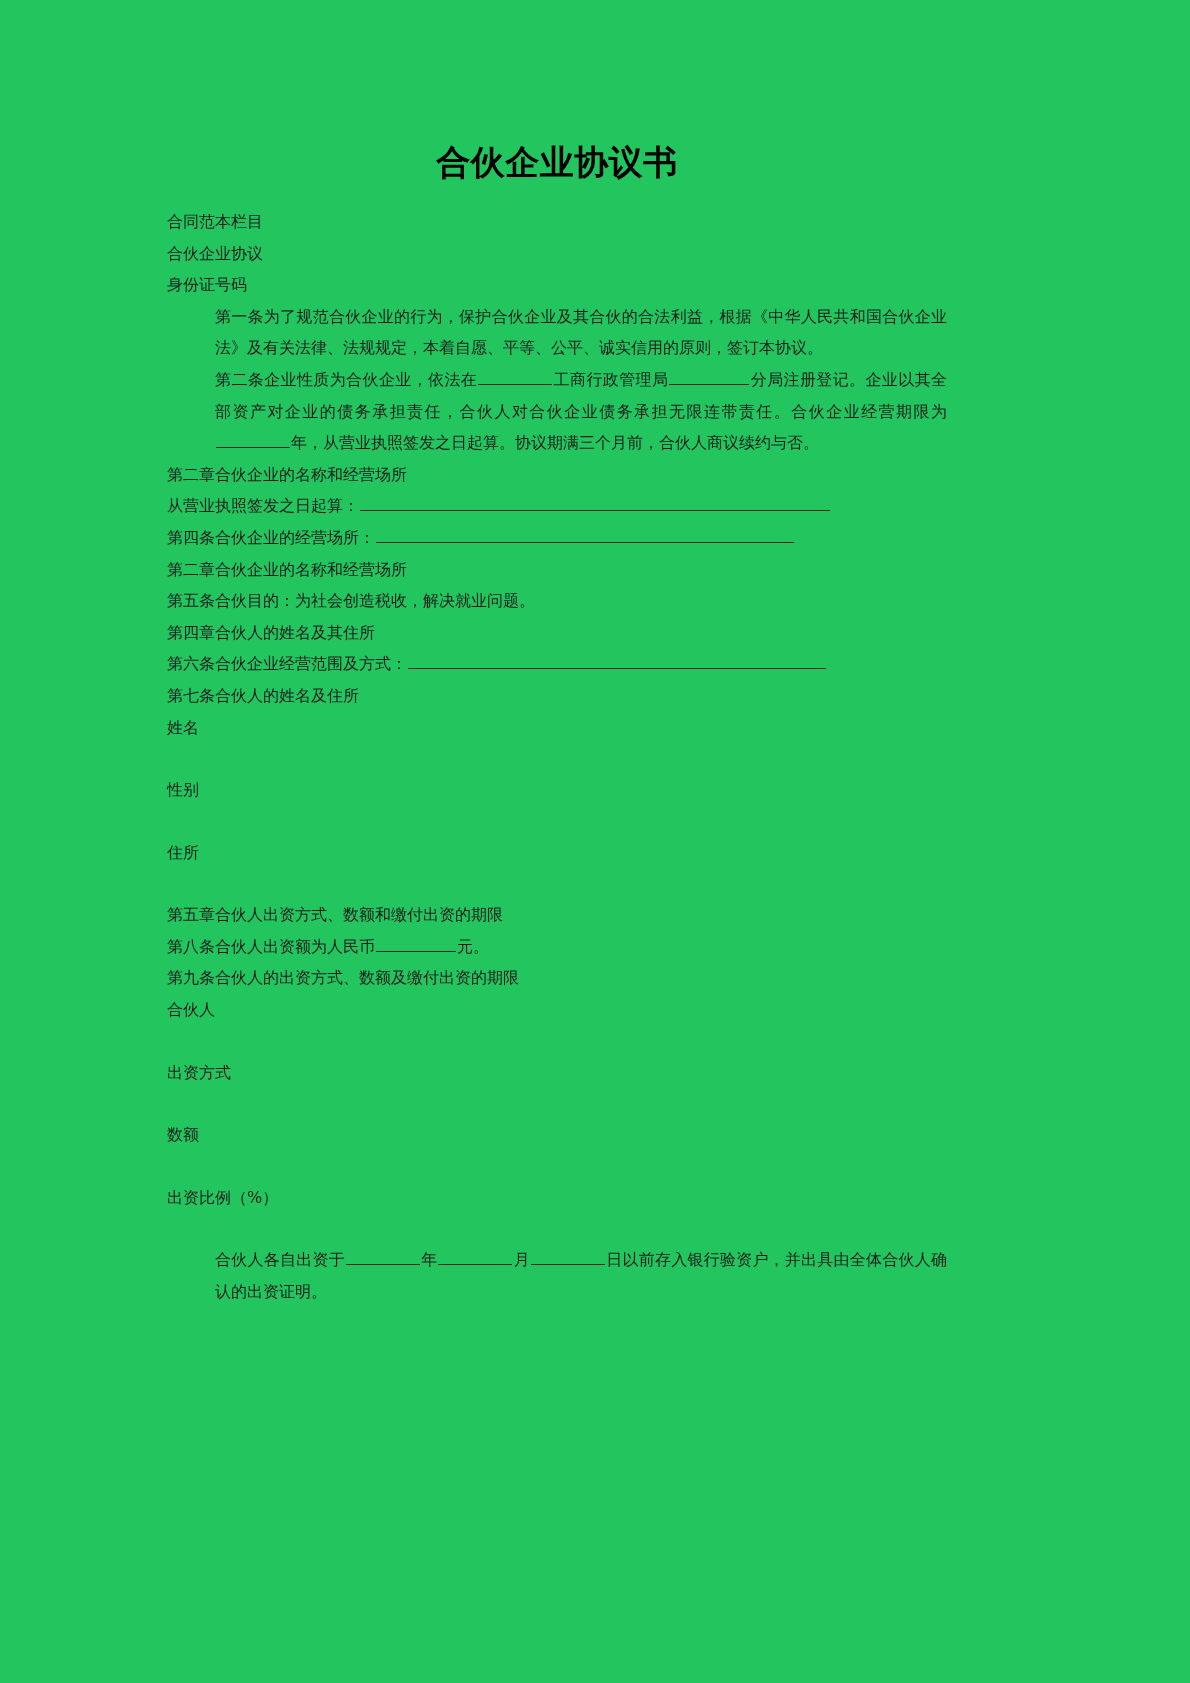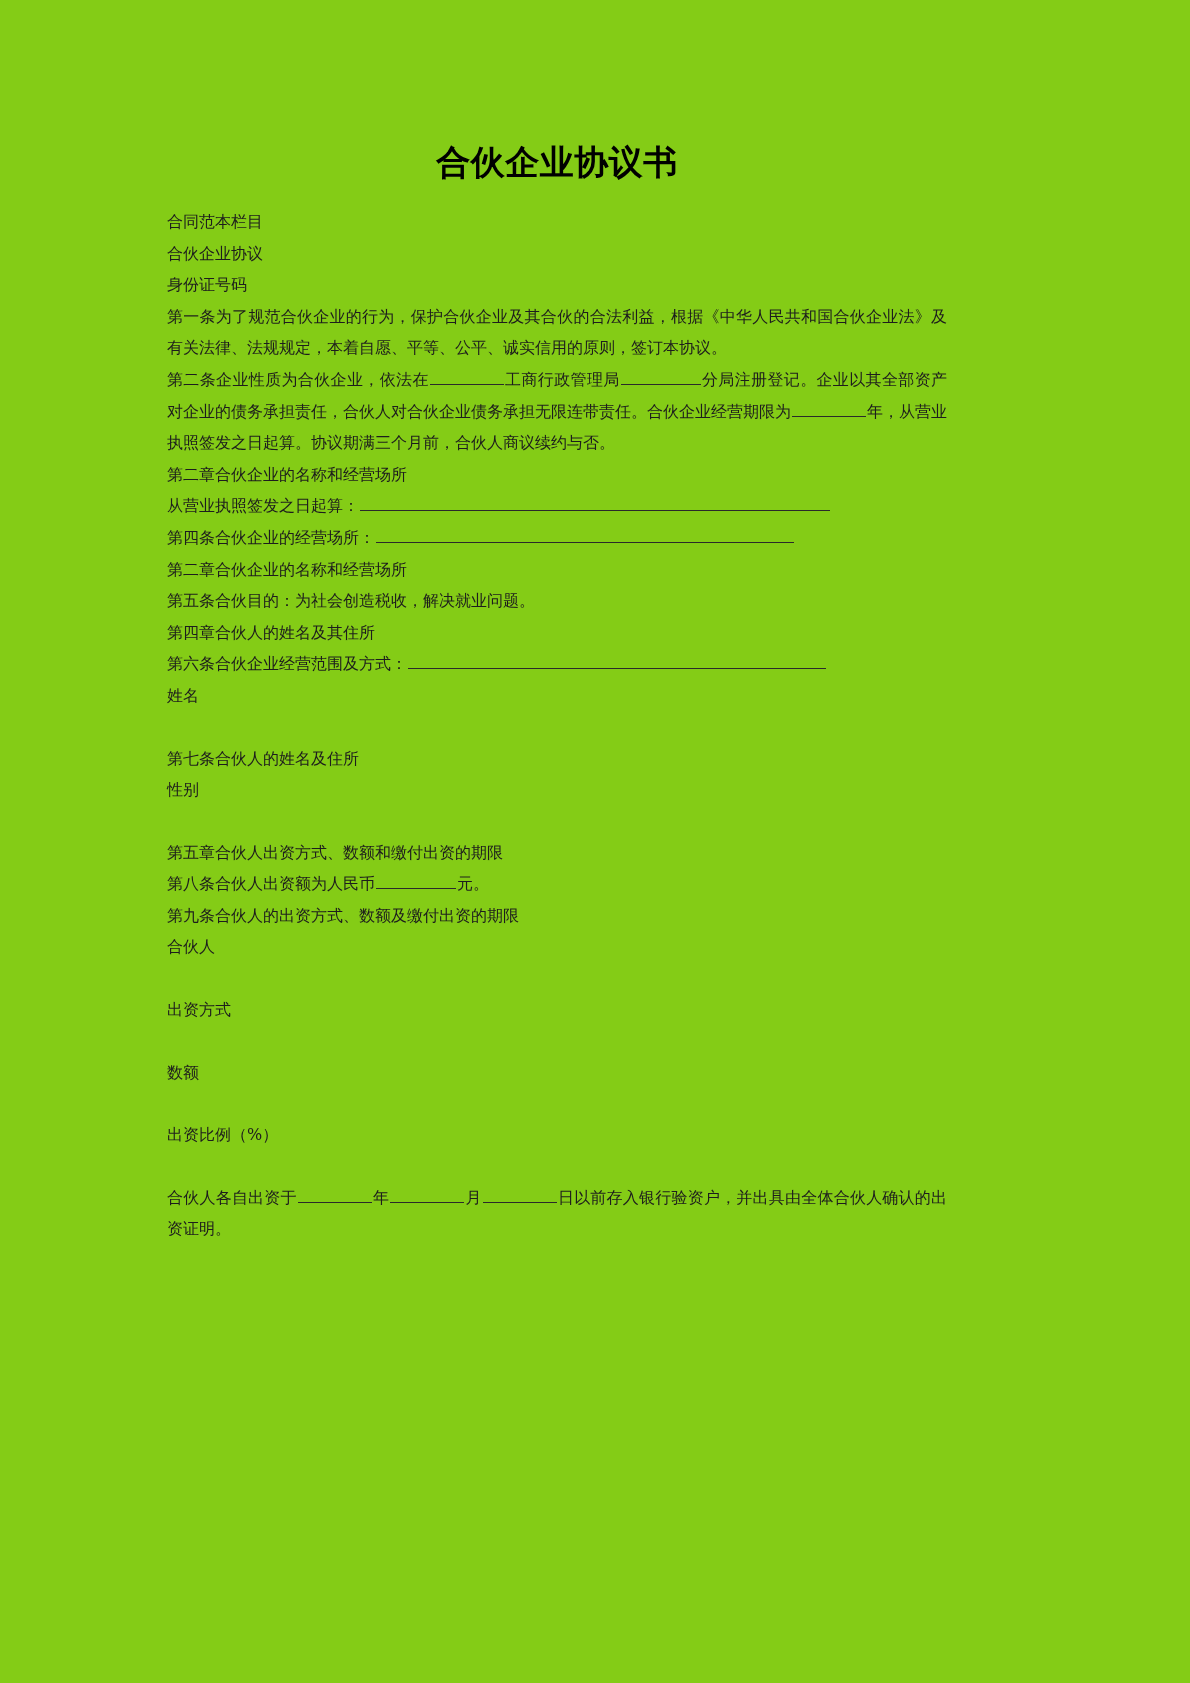--- a/index.html
+++ b/index.html
@@ -11,21 +11,21 @@
     width: 1190px;
     height: 1683px;
     font-family: "DejaVu Serif", "Liberation Serif", serif;
     color: #1a1a1a;
     -webkit-font-smoothing: antialiased;
   }
   .page {
     position: relative;
     width: 1190px;
     height: 1683px;
-    background: #84cc16;
+    background: #22c55e;
     box-sizing: border-box;
     padding: 0;
     overflow: hidden;
   }
   .doc-body {
     position: absolute;
     left: 167px;
     top: 140px;
     width: 780px;
   }
@@ -43,20 +43,21 @@
     font-size: 16px;
     line-height: 31.6px;
     text-align: justify;
     text-justify: inter-ideograph;
     margin: 0;
     color: #1d1d1d;
     word-break: break-all;
   }
   .para.block {
     text-align: justify;
+    margin-left: 48px;
   }
   
   .para.spaced {
     margin-bottom: 31px;
   }
   .blank {
     display: inline-block;
     border-bottom: 1.3px solid #2a2a2a;
     vertical-align: baseline;
     height: 1.02em;
@@ -89,24 +90,25 @@
 
     <p class="para"><span>第四条合伙企业的经营场所：</span><span class="blank w-xl"></span></p>
 
     <p class="para">第二章合伙企业的名称和经营场所</p>
 
     <p class="para">第五条合伙目的：为社会创造税收，解决就业问题。</p>
 
     <p class="para">第四章合伙人的姓名及其住所</p>
 
     <p class="para"><span>第六条合伙企业经营范围及方式：</span><span class="blank w-xl"></span></p>
+    <p class="para">第七条合伙人的姓名及住所</p>
+
     <p class="para spaced">姓名</p>
-
-    <p class="para">第七条合伙人的姓名及住所</p>
     <p class="para spaced">性别</p>
+    <p class="para spaced">住所</p>
 
     <p class="para">第五章合伙人出资方式、数额和缴付出资的期限</p>
 
     <p class="para"><span>第八条合伙人出资额为人民币</span><span class="blank w-md"></span><span>元。</span></p>
 
     <p class="para">第九条合伙人的出资方式、数额及缴付出资的期限</p>
 
     <p class="para spaced">合伙人</p>
     <p class="para spaced">出资方式</p>
     <p class="para spaced">数额</p>

